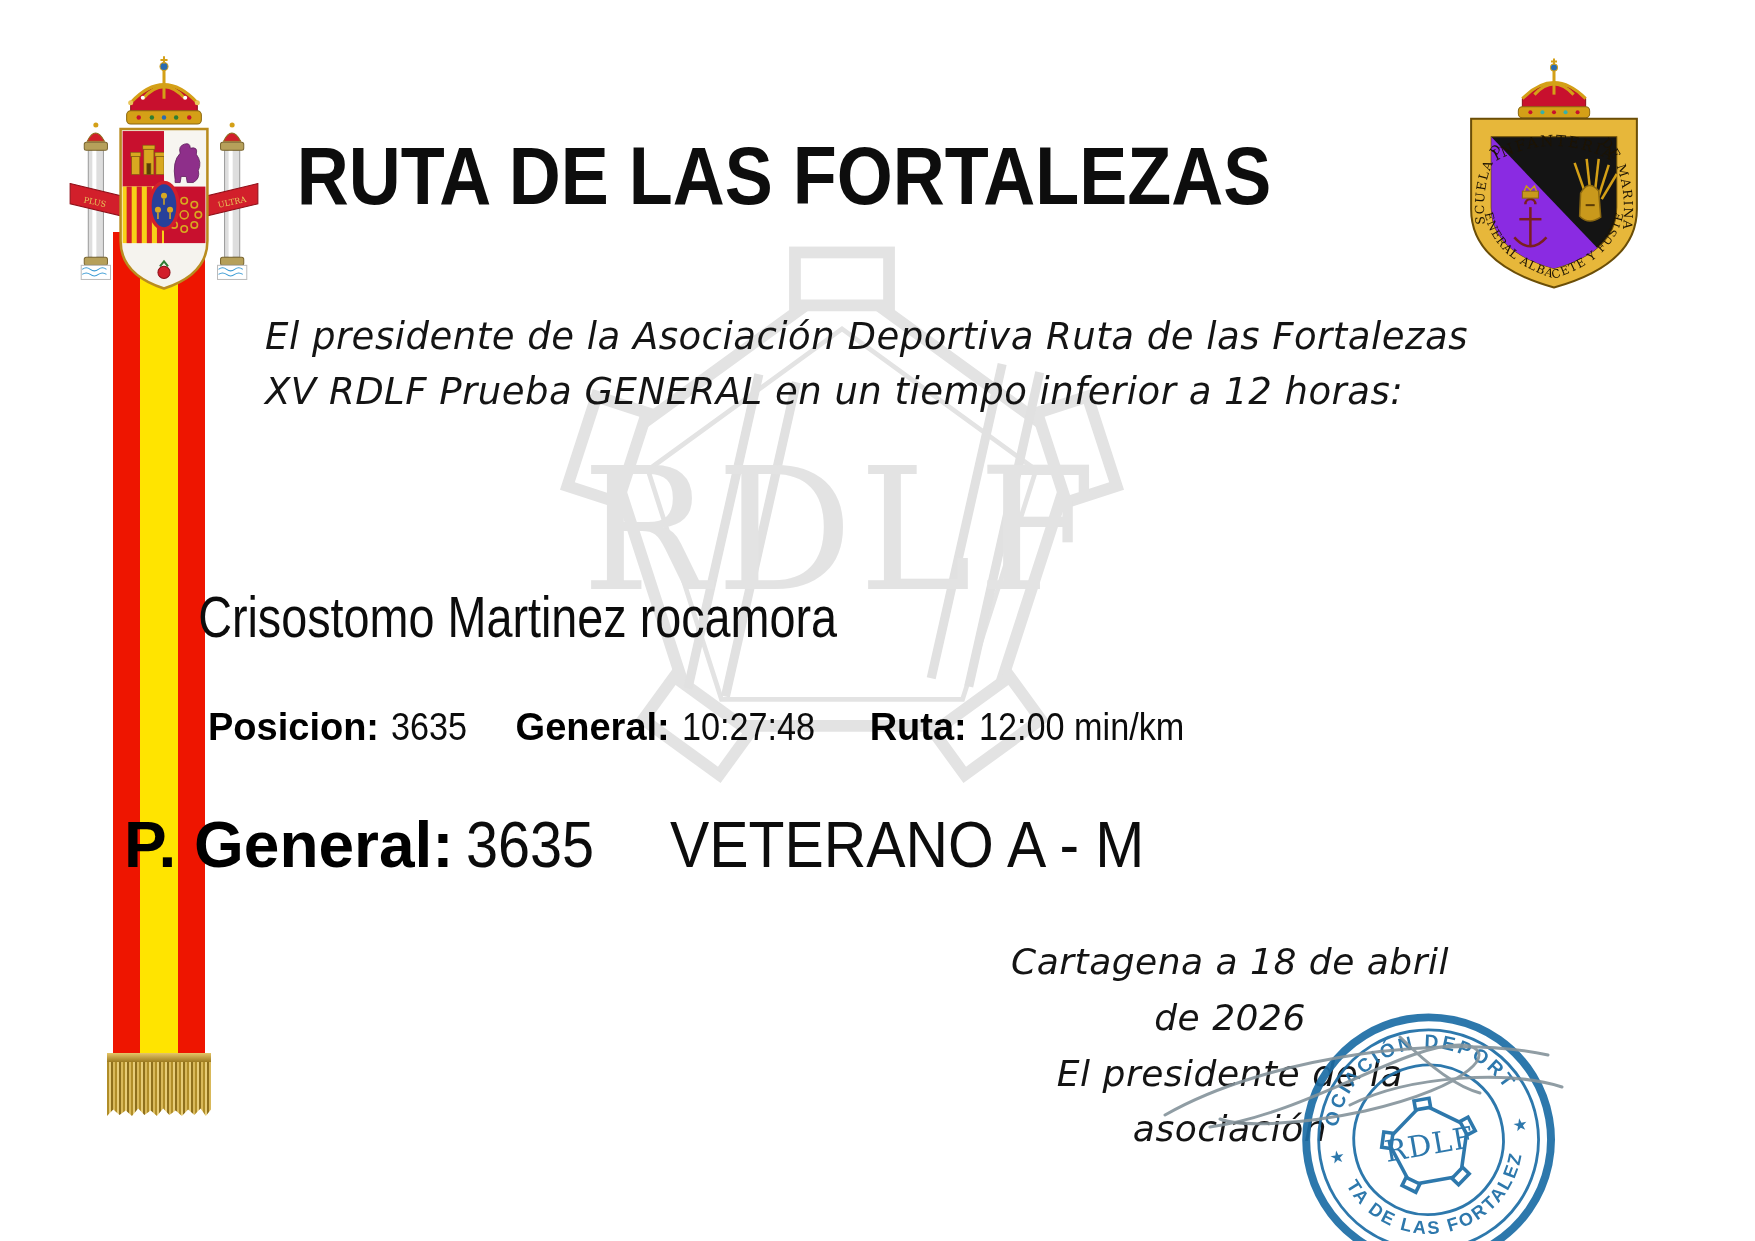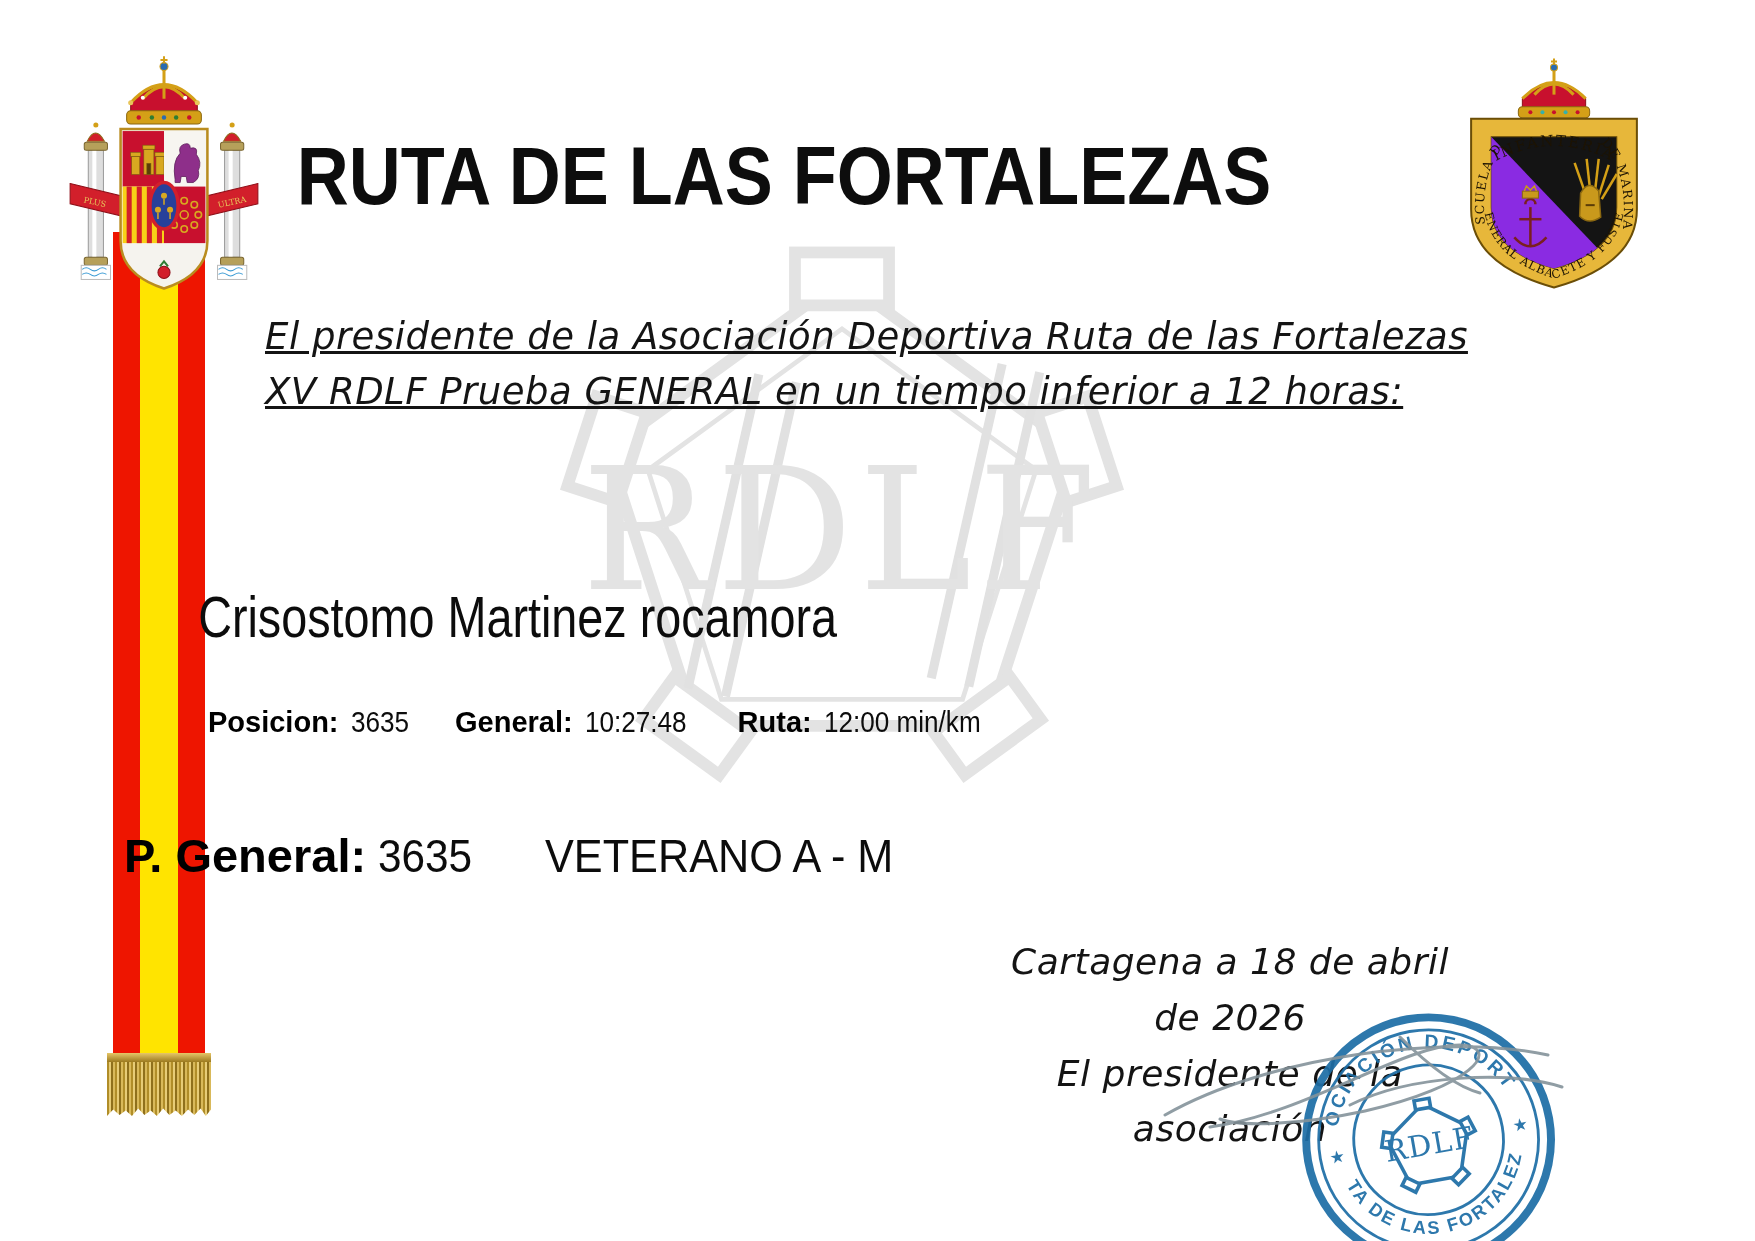--- a/index.html
+++ b/index.html
@@ -30,33 +30,33 @@
   .title{
     position:absolute;left:294px;top:130px;width:980px;z-index:3;
     text-align:center;font-weight:900;font-size:72px;letter-spacing:0px;
     color:#0d0d0d;white-space:nowrap;transform:scaleY(1.12);transform-origin:top center;
     font-family:"Liberation Sans",sans-serif;
   }
   
   .hand{font-family:cursive,"DejaVu Sans",sans-serif;font-style:italic;color:#141414;}
   .body-text{
     position:absolute;left:265px;top:310px;width:1230px;z-index:3;
-    font-size:37px;line-height:1.48;letter-spacing:.5px;text-decoration:underline;
+    font-size:37px;line-height:1.48;letter-spacing:.5px;
   }
   
   .recipient{
     position:absolute;left:128px;top:584px;width:1300px;z-index:3;
   }
   .recipient span{
     display:inline-block;font-size:57px;transform:scaleX(.82);transform-origin:center;
     font-family:"Liberation Sans",sans-serif;color:#0c0c0c;
   }
   
-  .row1{position:absolute;left:208px;top:706px;z-index:3;display:flex;align-items:flex-end;column-gap:40px;font-size:29px;}
-  .row2{position:absolute;left:124px;top:808px;z-index:3;display:flex;align-items:baseline;column-gap:44px;font-size:47px;margin-top:20px;}
+  .row1{position:absolute;left:208px;top:706px;z-index:3;display:flex;align-items:flex-end;column-gap:40px;font-size:38px;}
+  .row2{position:absolute;left:124px;top:808px;z-index:3;display:flex;align-items:baseline;column-gap:44px;font-size:64px;}
   .pair{display:flex;align-items:baseline;column-gap:12px;white-space:nowrap;}
   .lbl{font-weight:700;color:#000;}
   .val{display:inline-block;transform:scaleX(.9);transform-origin:left center;color:#0c0c0c;}
   .cat{display:inline-block;margin-left:18px;transform:scaleX(.92);transform-origin:left center;color:#0c0c0c;}
   
   .date-block{
     position:absolute;left:985px;top:934px;width:490px;z-index:3;text-align:center;
     font-size:36px;line-height:1.55;letter-spacing:.5px;
   }
   .stamp{position:absolute;left:1293px;top:1006px;width:272px;height:272px;z-index:3;}

